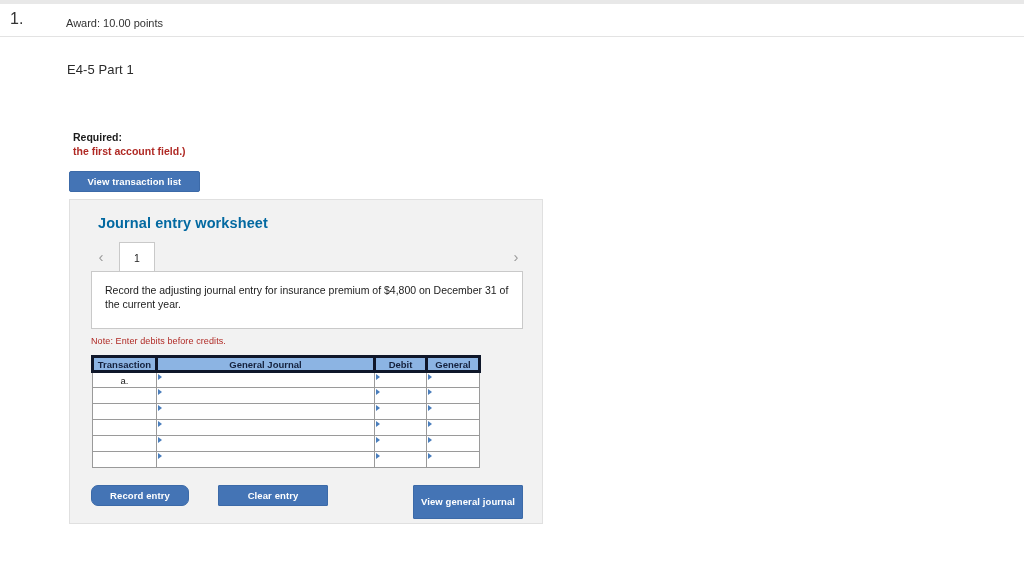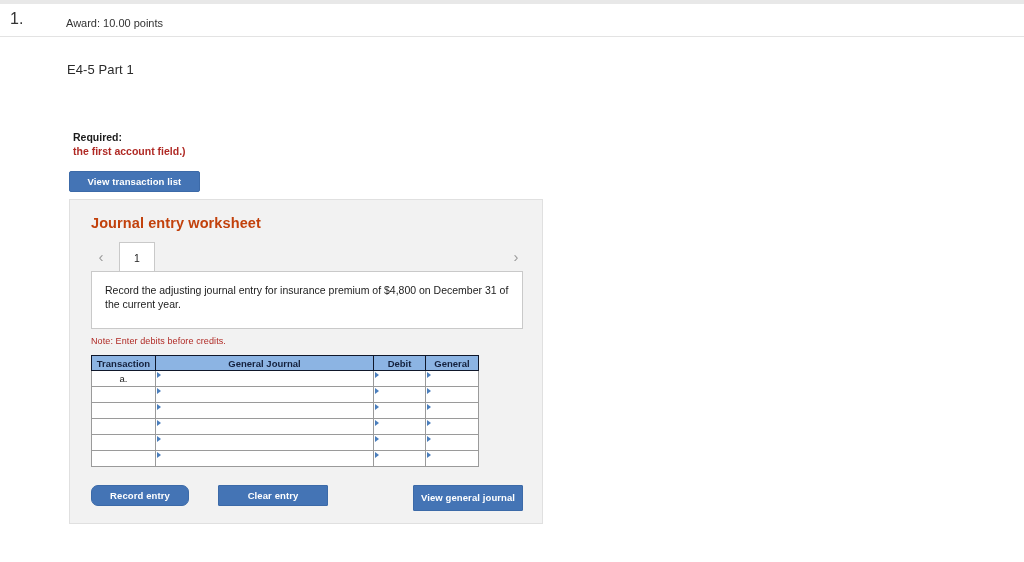--- a/index.html
+++ b/index.html
@@ -105,24 +105,24 @@
     position: absolute;
     left: 69px; top: 199px;
     width: 474px;
     height: 325px;
     background: #f2f2f2;
     border: 1px solid #e0e0e0;
   }
 
   #worksheet-title {
     position: absolute;
-    left: 21px; top: 15px;
+    left: 28px; top: 15px;
     font-size: 14.5px;
     font-weight: bold;
-    color: #c2410c;
+    color: #0369a1;
     letter-spacing: 0.1px;
   }
 
   
   #pager {
     position: absolute;
     left: 21px; top: 42px;
     width: 432px;
     height: 29px;
   }
@@ -181,21 +181,21 @@
   
   #journal-table {
     position: absolute;
     left: 21px; top: 155px;
     width: 387px;
     border-collapse: collapse;
     table-layout: fixed;
   }
   #journal-table th {
     background: #8cb4e3;
-    border: 1px solid #0f172a;
+    border: 3px solid #0f172a;
     font-size: 9.5px;
     font-weight: bold;
     color: #14213d;
     height: 15px;
     padding: 0;
     text-align: center;
   }
   .col-transaction { width: 64px; }
   .col-journal { width: 218px; }
   .col-debit { width: 52px; }
@@ -238,21 +238,21 @@
   }
   #btn-clear-entry {
     position: absolute;
     left: 148px; top: 285px;
     width: 110px; height: 21px;
     border-radius: 1px;
   }
   #btn-view-general-journal {
     position: absolute;
     left: 343px; top: 285px;
-    width: 110px; height: 26px;
+    width: 110px; height: 34px;
     border-radius: 1px;
   }
 </style>
 </head>
 <body>
 
 <div id="top-strip"></div>
 
 <div id="question-header">
   <div id="question-number">1.</div>

